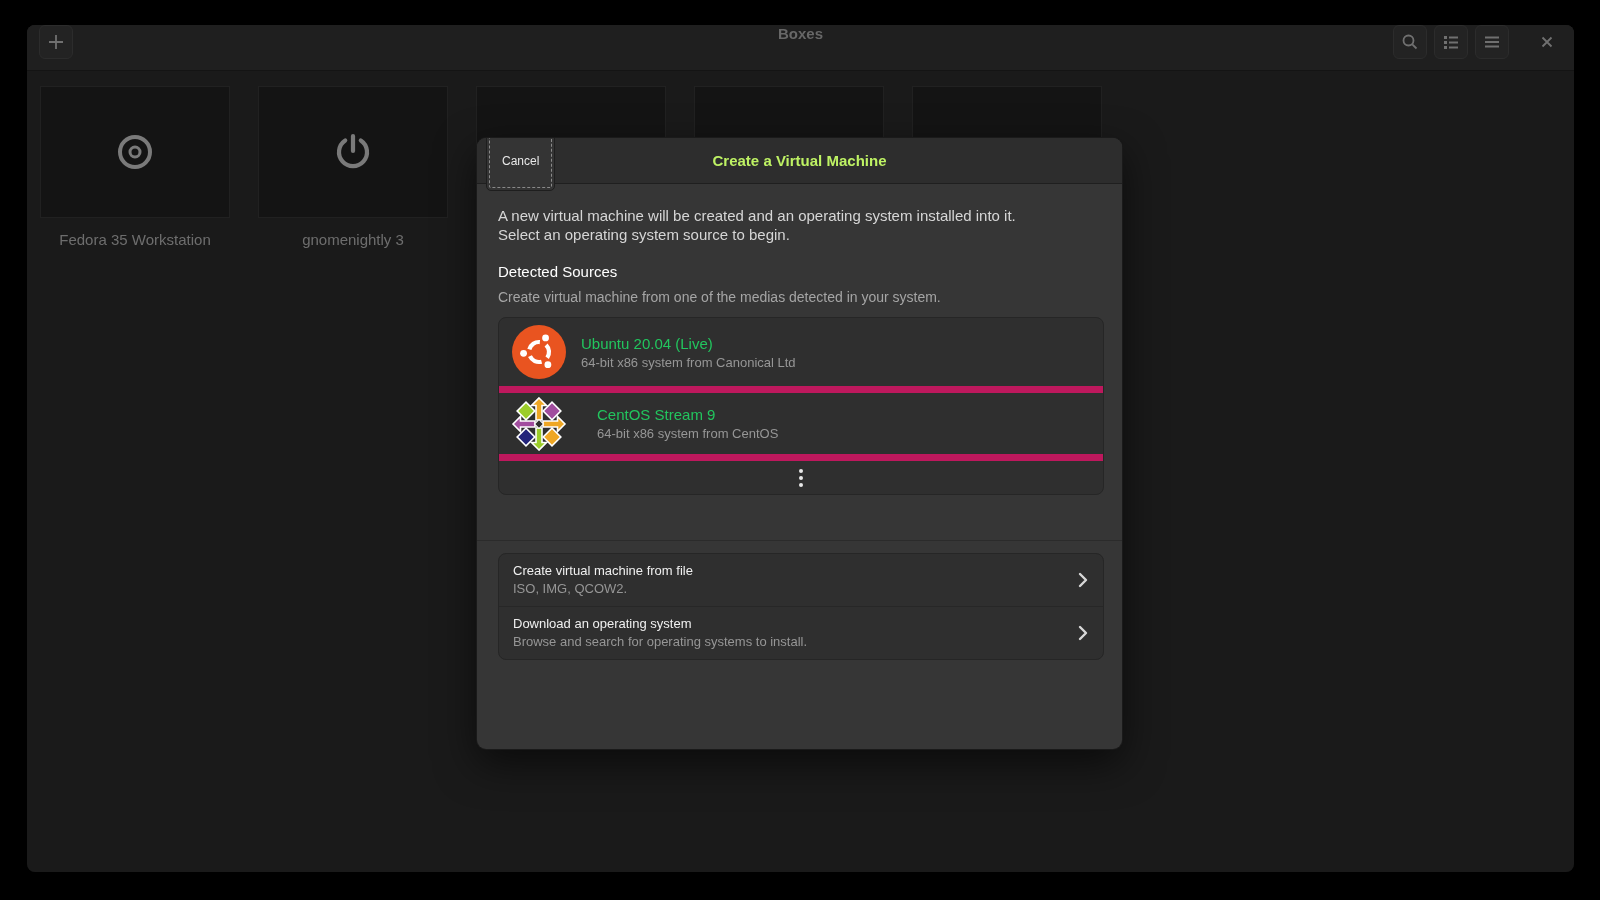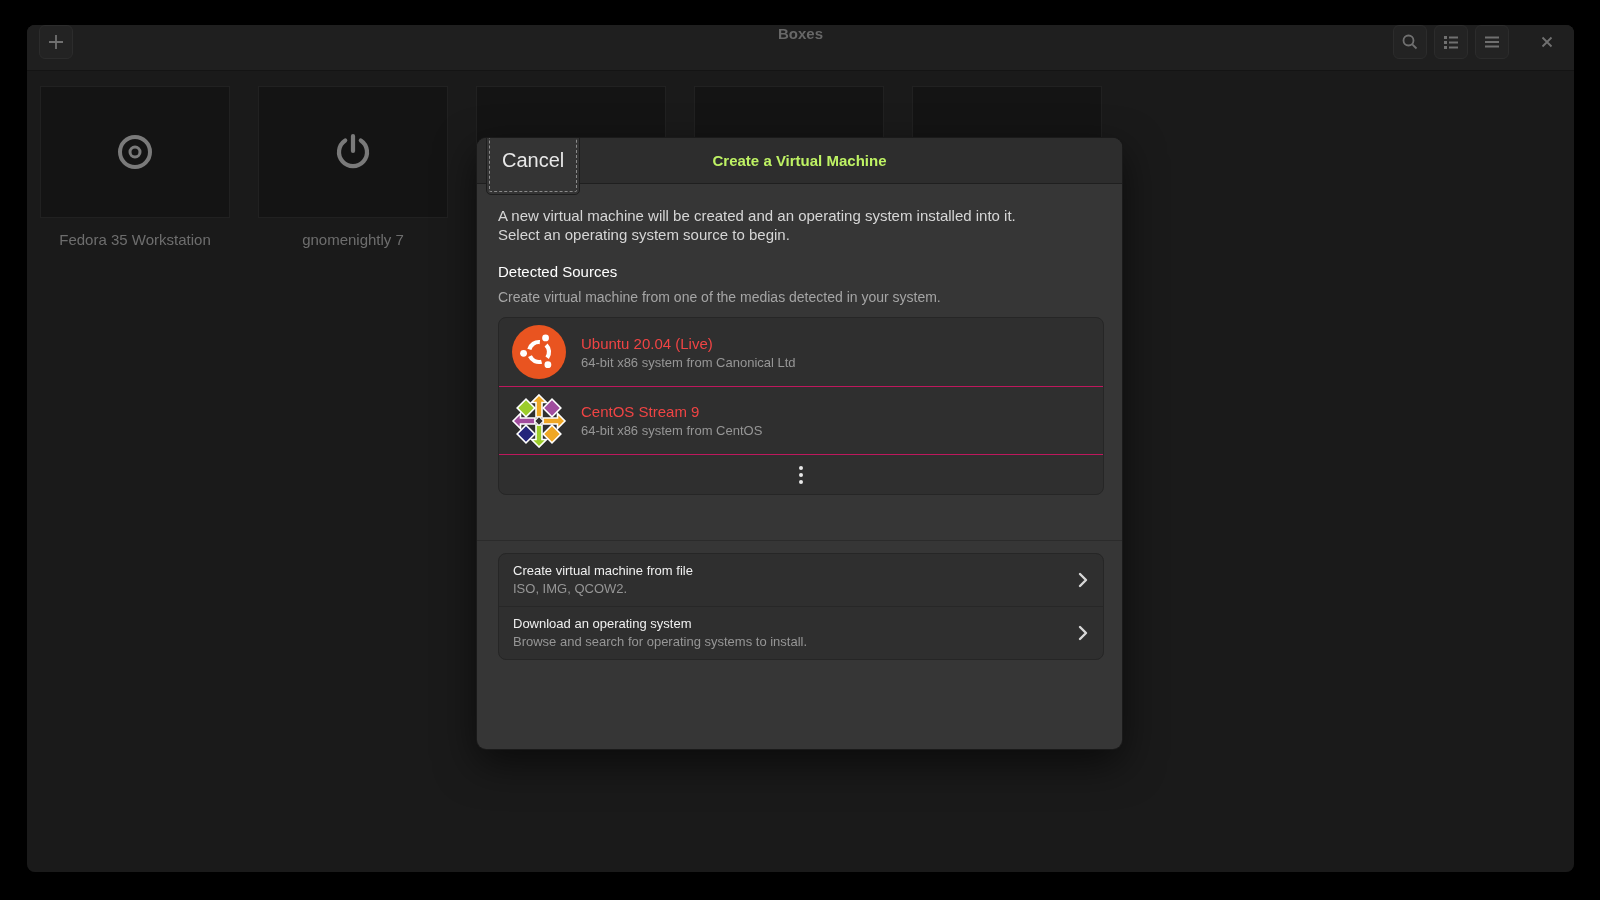--- a/index.html
+++ b/index.html
@@ -35,35 +35,35 @@
   
   .dialog { position:absolute; left:477px; top:138px; width:645px; height:611px;
             background:#363636; border-radius:9px; z-index:10;
             box-shadow:0 0 0 1px #1a1a1a, 0 14px 40px rgba(0,0,0,0.6);
             display:flex; flex-direction:column; overflow:hidden; }
   .dlg-header { position:relative; height:46px; background:#2d2d2d;
                 border-bottom:1px solid #1f1f1f; display:flex; align-items:center;
                 padding:0 9px; flex:0 0 auto; }
   .dlg-title { position:absolute; left:0; right:0; text-align:center;
                font-weight:bold; font-size:15px; color:#bef264; pointer-events:none; }
-  .cancel-btn { position:relative; z-index:2; padding:22px 15px; font-size:20px;
+  .cancel-btn { position:relative; z-index:2; padding:22px 15px; font-size:12px;
                 color:#e8e8e8; background:#343434; border:1px solid #1e1e1e;
                 border-radius:5px; outline:1px dashed #8a8a8a; outline-offset:-4px; }
 
   .dlg-body { flex:1; padding:22px 18px 9px 21px; }
   .intro { font-size:15px; line-height:19px; color:#d6d6d6; }
   .section-heading { margin-top:19px; font-size:15px; font-weight:normal; color:#ffffff; }
   .section-caption { margin-top:9px; font-size:14px; color:#a5a5a5; }
 
   .card { margin-top:12px; background:#2f2f2f; border:1px solid #262626;
           border-radius:8px; overflow:hidden; }
   .src-row { display:flex; align-items:center; height:68px; padding:0 12px; }
-  .src-row + .src-row, .more-row { border-top:1px solid #be185d; }
+  .src-row + .src-row, .more-row { border-top:7px solid #be185d;gap:16px; }
   .src-icon { width:56px; height:56px; flex:0 0 auto; margin-right:14px; }
-  .src-title { font-size:15px; color:#ef4444; }
+  .src-title { font-size:15px; color:#22c55e; }
   .src-sub { font-size:13px; color:#969696; margin-top:3px; }
   .more-row { height:40px; display:flex; align-items:center; justify-content:center;
               color:#e8e8e8; }
 
   .full-sep { margin:45px -21px 0 -21px; border:none;
               border-top:1px solid #2b2b2b; }
 
   .action-row { display:flex; align-items:center; padding:9px 14px 10px 14px; }
   .action-row + .action-row { border-top:1px solid #272727; }
   .action-title { font-size:13px; color:#f0f0f0; }
@@ -142,21 +142,21 @@
 
     <div class="tile" style="left:231px; top:61px;">
       <div class="tile-thumb">
         <span>
           <svg width="46" height="46" viewBox="0 0 46 46">
             <path d="M23 7 V 22" stroke="currentColor" stroke-width="4.2" stroke-linecap="round" fill="none"></path>
             <path d="M15.2 11.4 A 14 14 0 1 0 30.8 11.4" stroke="currentColor" stroke-width="4.2" stroke-linecap="round" fill="none"></path>
           </svg>
         </span>
       </div>
-      <div class="tile-label">gnomenightly 7</div>
+      <div class="tile-label">gnomenightly 3</div>
     </div>
 
     <div class="tile" style="left:449px; top:61px;">
       <div class="tile-thumb"></div>
     </div>
     <div class="tile" style="left:667px; top:61px;">
       <div class="tile-thumb"></div>
     </div>
     <div class="tile" style="left:885px; top:61px;">
       <div class="tile-thumb"></div>

